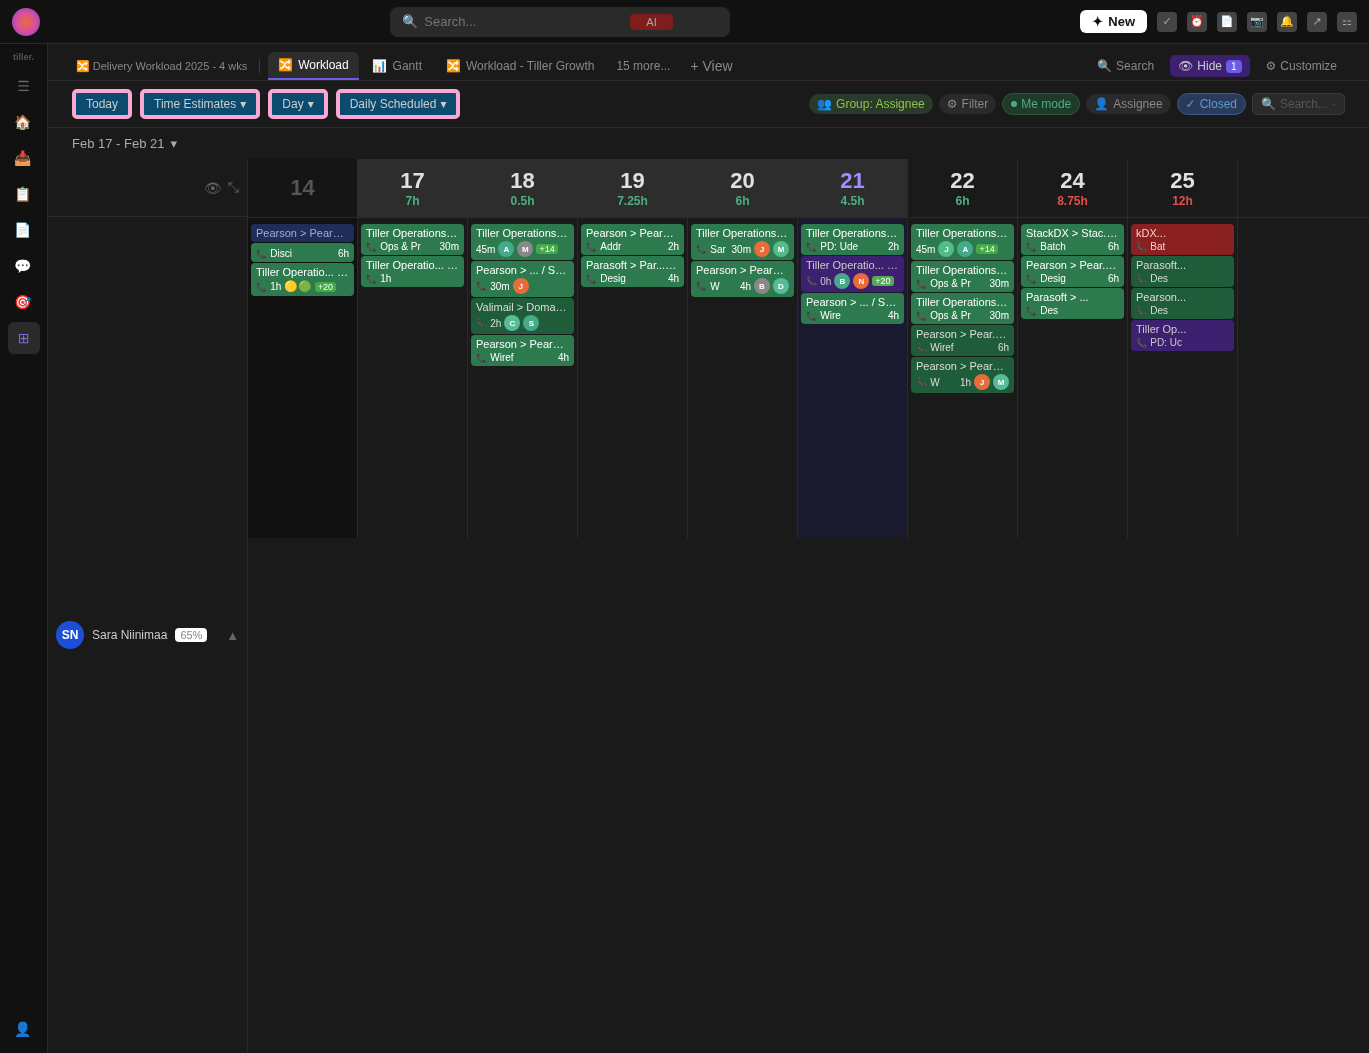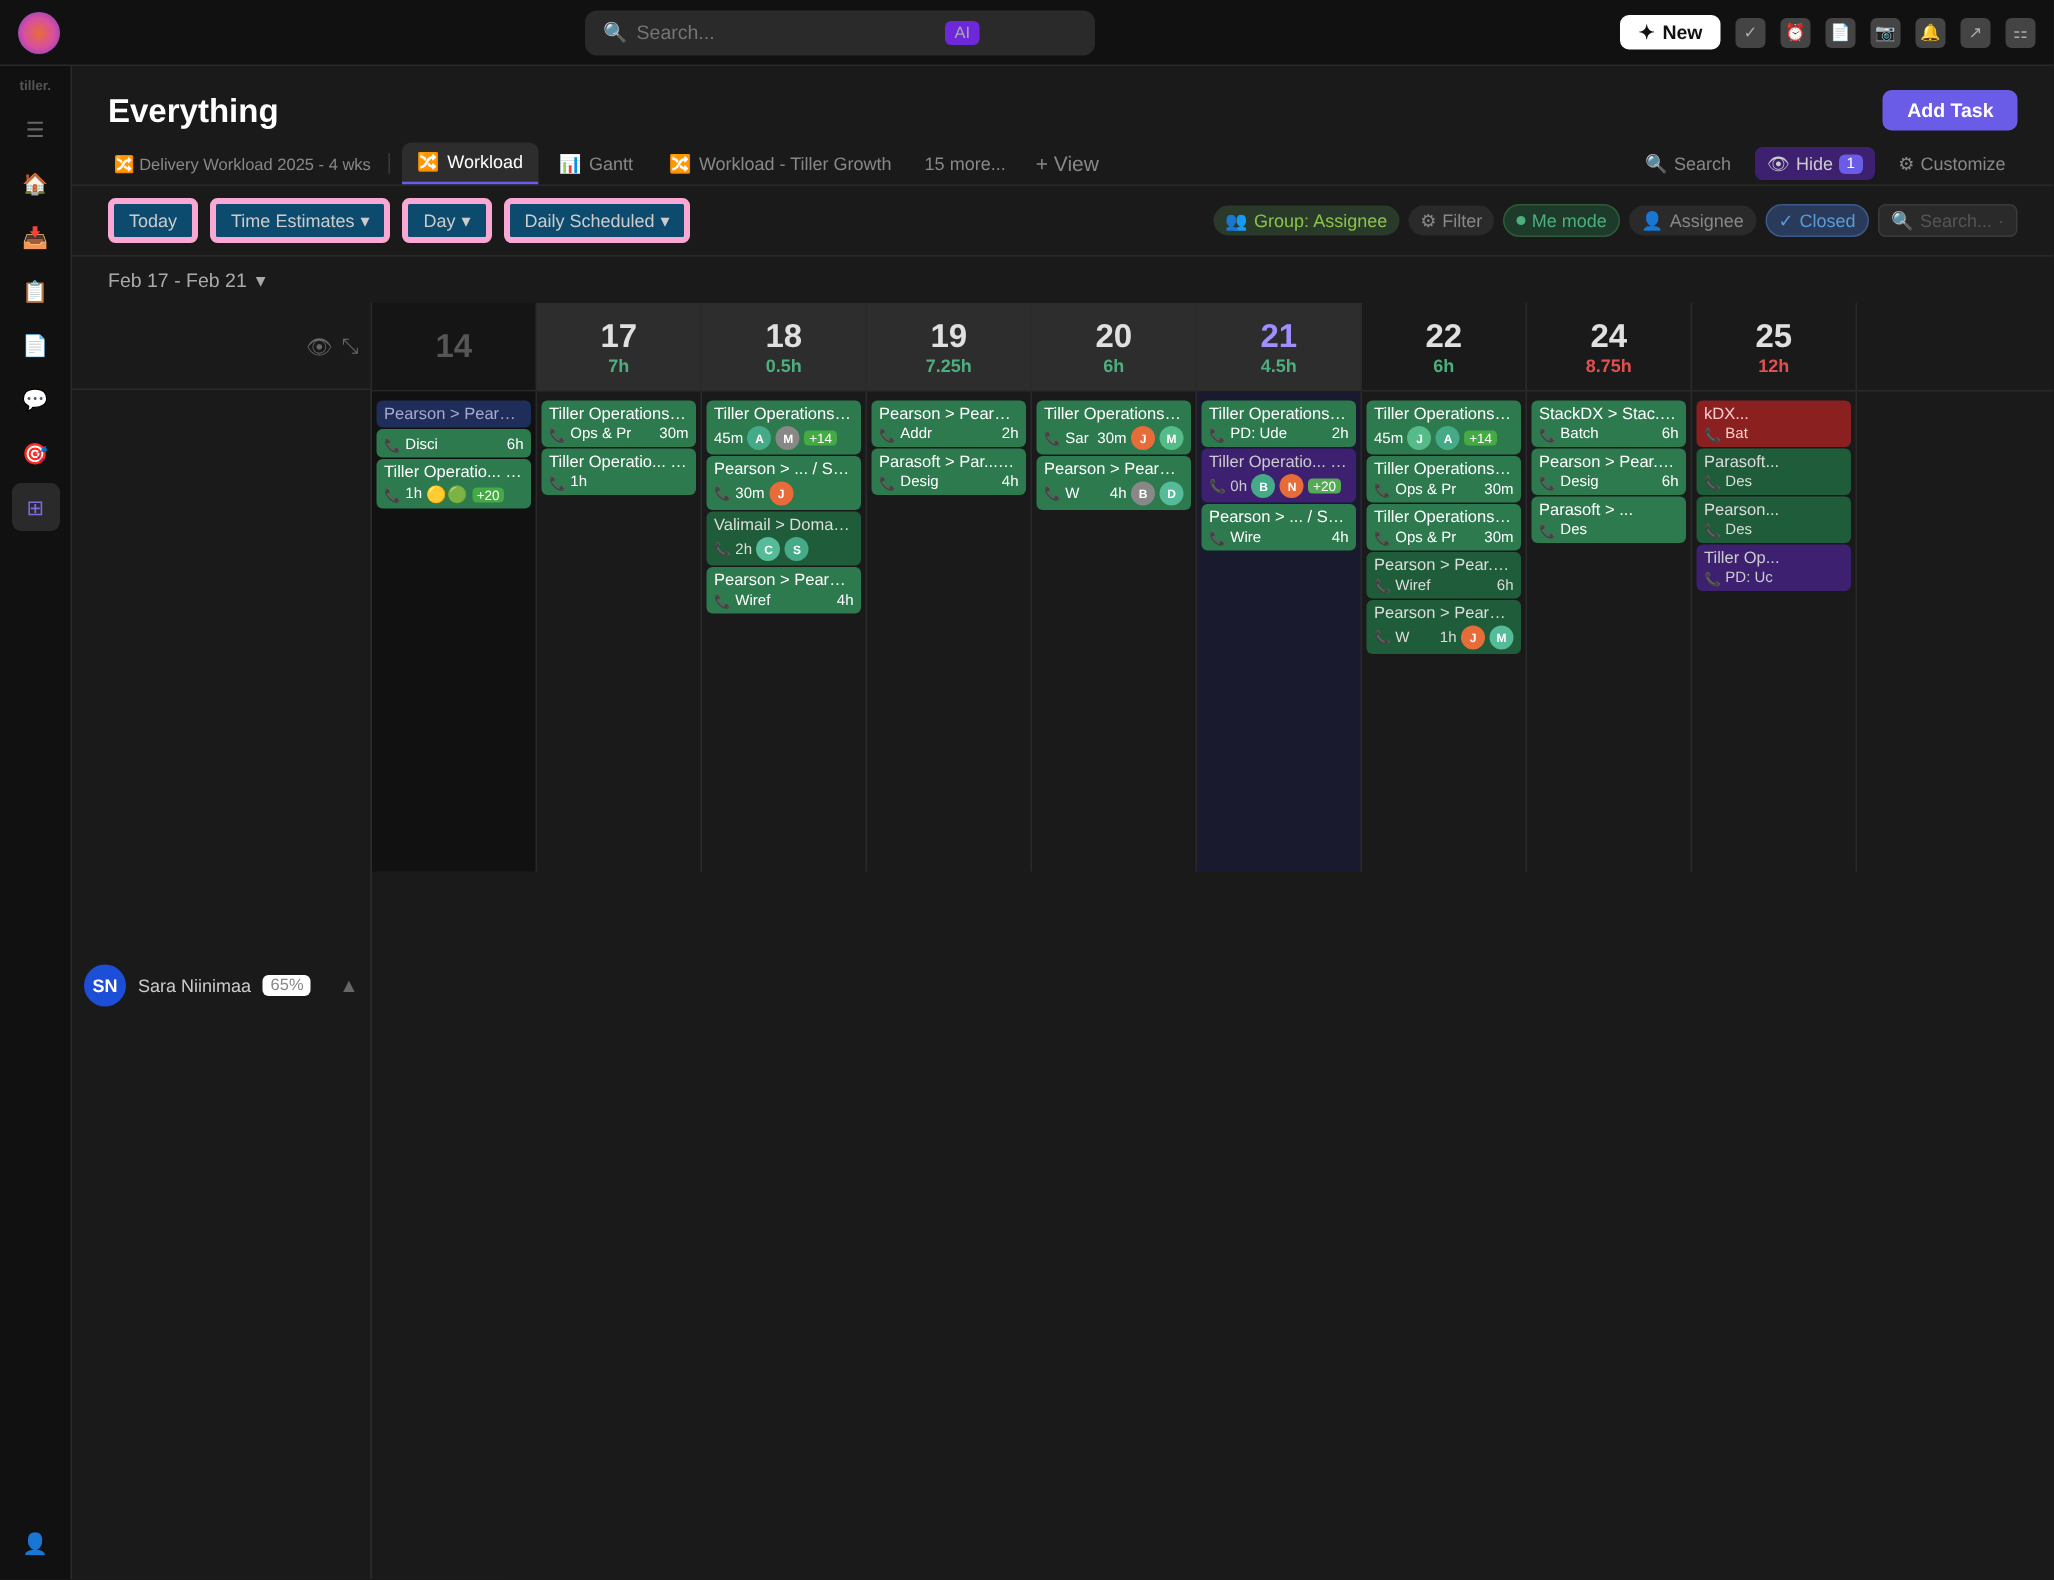--- a/index.html
+++ b/index.html
@@ -4,21 +4,21 @@
   <style>
     * { box-sizing: border-box; margin: 0; padding: 0; }
     body { background: #1a1a1a; color: #e0e0e0; font-family: -apple-system, BlinkMacSystemFont, 'Segoe UI', sans-serif; font-size: 13px; overflow: hidden; width: 1369px; height: 1053px; }
 
     
     .topbar { display: flex; align-items: center; background: #111; height: 44px; padding: 0 12px; gap: 8px; border-bottom: 1px solid #2a2a2a; }
     .topbar-logo { width: 28px; height: 28px; background: radial-gradient(circle, #e86c3a, #d94f9f, #6e40c9); border-radius: 50%; flex-shrink: 0; }
     .topbar-center { flex: 1; display: flex; justify-content: center; }
     .search-bar { display: flex; align-items: center; background: #2a2a2a; border-radius: 8px; padding: 0 12px; height: 30px; gap: 6px; width: 340px; cursor: text; }
     .search-bar input { background: none; border: none; color: #aaa; outline: none; font-size: 13px; width: 200px; }
-    .ai-badge { background: #6d28d9; border-radius: 4px; padding: 2px 6px; font-size: 11px; color: #aaa; }
+    .ai-badge { background: #7f1d1d; border-radius: 4px; padding: 2px 16px; font-size: 11px; color: #aaa; }
     .topbar-right { display: flex; align-items: center; gap: 10px; }
     .new-btn { display: flex; align-items: center; gap: 5px; background: #fff; color: #111; border-radius: 6px; padding: 4px 12px; font-weight: 600; font-size: 13px; cursor: pointer; }
     .topbar-icon { width: 20px; height: 20px; background: #444; border-radius: 4px; display: flex; align-items: center; justify-content: center; font-size: 11px; color: #aaa; cursor: pointer; }
 
     
     .layout { display: flex; height: calc(1053px - 44px); }
     .sidebar { width: 48px; background: #111; border-right: 1px solid #2a2a2a; display: flex; flex-direction: column; align-items: center; padding: 8px 0; gap: 4px; }
     .sidebar-icon { width: 32px; height: 32px; display: flex; align-items: center; justify-content: center; border-radius: 6px; cursor: pointer; color: #666; font-size: 14px; }
     .sidebar-icon:hover, .sidebar-icon.active { background: #2a2a2a; color: #ccc; }
     .sidebar-icon.active { color: #7c6ce0; }
@@ -140,24 +140,20 @@
     <div class="sidebar-icon">📄</div>
     <div class="sidebar-icon">💬</div>
     <div class="sidebar-icon">🎯</div>
     <div class="sidebar-icon active">⊞</div>
     <div style="flex:1"></div>
     <div class="sidebar-icon">👤</div>
   </div>
 
   <div class="main">
 
-    <div class="page-header">
-      <div class="page-title">Everything</div>
-      <button class="add-task-btn">Add Task</button>
-    </div>
 
     <div class="tabs-bar">
       <div style="font-size:11px;color:#888;padding:0 4px;cursor:pointer">
         <span>🔀</span>
         <span style="font-size:11px;">Delivery Workload 2025 - 4 wks</span>
       </div>
       <div style="width:1px;height:14px;background:#3a3a3a;margin:0 4px"></div>
       <div class="tab active">
         <span>🔀</span>
         <span>Workload</span>

